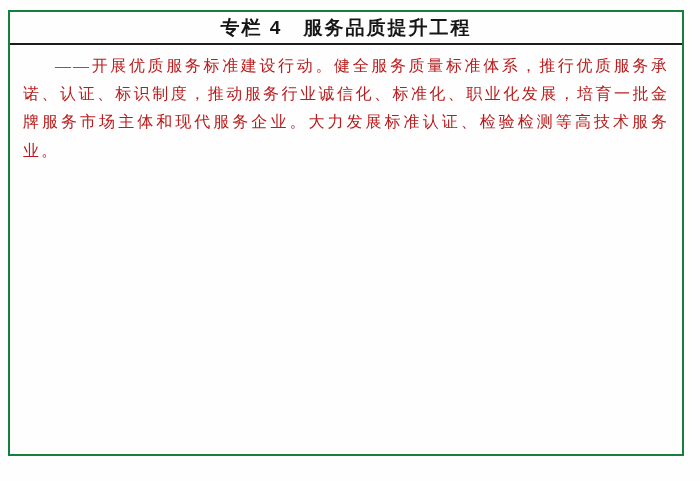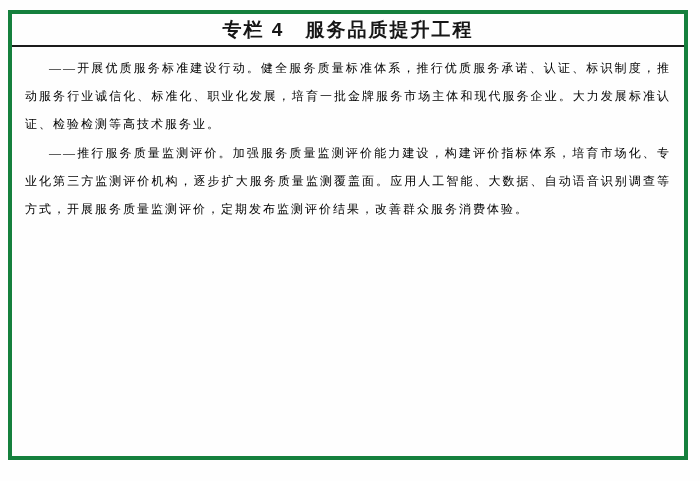--- a/index.html
+++ b/index.html
@@ -17,21 +17,21 @@
     background: #fefefe;
     font-family: "Liberation Serif", "DejaVu Serif", serif;
     color: #1b1b1b;
   }
   .column-box {
     position: absolute;
     left: 8px;
     top: 10px;
     width: 672px;
     height: 442px;
-    border: 4px solid #15803d;
+    border: 2px solid #15803d;
     background: #fefefe;
     box-sizing: content-box;
   }
   .box-header {
     height: 31px;
     border-bottom: 2px solid #1c1c1c;
     display: flex;
     align-items: center;
     justify-content: center;
   }
@@ -42,34 +42,33 @@
     letter-spacing: 2px;
     color: #161616;
     white-space: pre;
   }
   .box-content {
     padding: 7px 13px 0 13px;
   }
   .box-content p {
     margin: 0;
     text-indent: 2em;
-    font-size: 12px;
+    font-size: 16px;
     line-height: 28.2px;
     letter-spacing: 2px;
     text-align: justify;
     text-justify: inter-character;
-    color: #000000;
+    color: #b91c1c;
   }
 </style>
 </head>
 <body>
 
 <div class="page">
   <div class="column-box">
     <div class="box-header">
       <span class="box-title">专栏 4　服务品质提升工程</span>
     </div>
     <div class="box-content">
       <p>——开展优质服务标准建设行动。健全服务质量标准体系，推行优质服务承诺、认证、标识制度，推动服务行业诚信化、标准化、职业化发展，培育一批金牌服务市场主体和现代服务企业。大力发展标准认证、检验检测等高技术服务业。</p>
-      <p>——推行服务质量监测评价。加强服务质量监测评价能力建设，构建评价指标体系，培育市场化、专业化第三方监测评价机构，逐步扩大服务质量监测覆盖面。应用人工智能、大数据、自动语音识别调查等方式，开展服务质量监测评价，定期发布监测评价结果，改善群众服务消费体验。</p>
     </div>
   </div>
 </div>
 
 </body></html>

